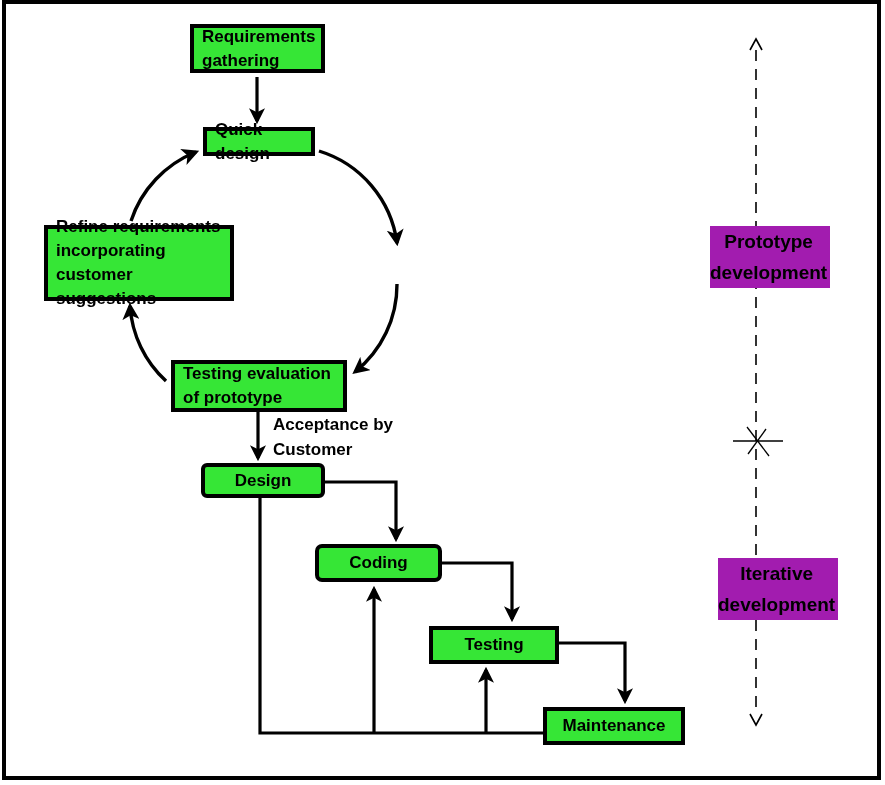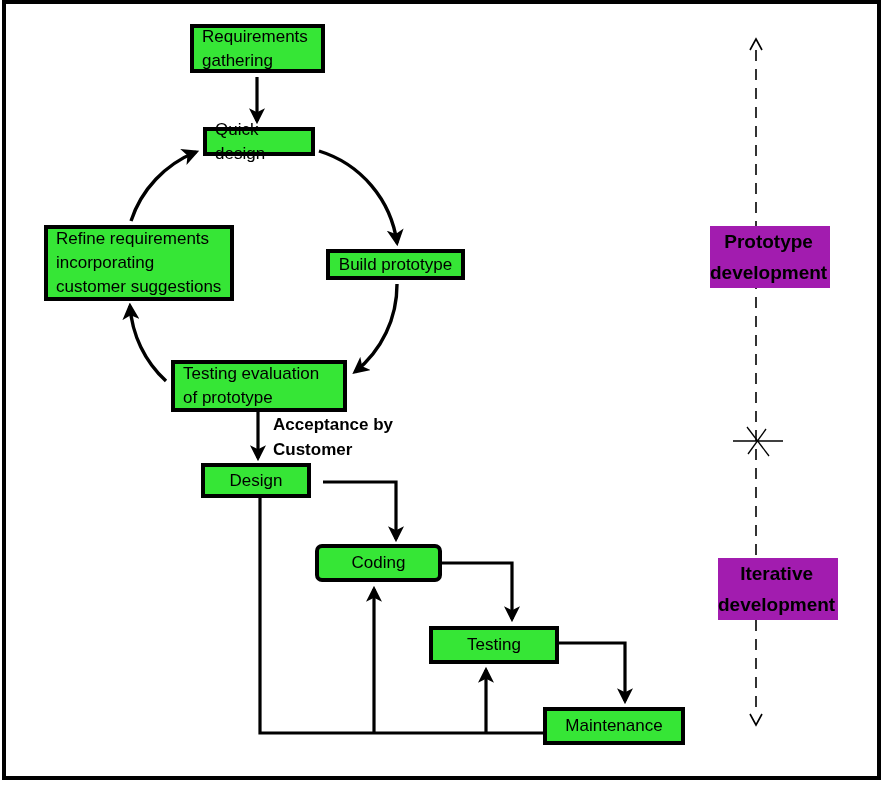--- a/index.html
+++ b/index.html
@@ -22,21 +22,21 @@
   #connectors {
     position: absolute;
     left: 0; top: 0;
     width: 885px; height: 785px;
   }
   .gbox {
     position: absolute;
     border: 4px solid #000000;
     background: #36e636;
     color: #000000;
-    font-weight: normal;
+    font-weight: bold;
     font-size: 17px;
     line-height: 24px;
     white-space: pre-line;
     display: flex;
     align-items: center;
   }
   .gbox.center { justify-content: center; text-align: center; }
   .gbox.left   { justify-content: flex-start; padding-left: 8px; text-align: left; }
   .flabel {
     position: absolute;
@@ -87,30 +87,29 @@
       <path d="M747,427 L769,456" stroke="#000000" stroke-width="1.3" fill="none"></path>
       <path d="M766,429 L748,454" stroke="#000000" stroke-width="1.3" fill="none"></path>
     </g>
   </svg>
 
   <div class="gbox left" style="left: 190px; top: 24px; width: 135px; height: 49px; background: rgb(54, 230, 54); border-color: rgb(0, 0, 0);">Requirements
 gathering</div>
 
   <div class="gbox left" style="left: 203px; top: 127px; width: 112px; height: 29px; background: rgb(54, 230, 54); border-color: rgb(0, 0, 0);">Quick design</div>
 
-  <div class="gbox center" style="left: 326px; top: 249px; width: 139px; height: 31px; background: rgb(54, 230, 54); border-color: rgb(0, 0, 0);">Build prototype</div>
 
   <div class="gbox left" style="left: 44px; top: 225px; width: 190px; height: 76px; background: rgb(54, 230, 54); border-color: rgb(0, 0, 0);">Refine requirements
 incorporating
 customer suggestions</div>
 
   <div class="gbox left" style="left: 171px; top: 360px; width: 176px; height: 52px; background: rgb(54, 230, 54); border-color: rgb(0, 0, 0);">Testing evaluation
 of prototype</div>
 
-  <div class="gbox center" style="left: 201px; top: 463px; width: 110px; height: 35px; background: rgb(54, 230, 54); border-color: rgb(0, 0, 0);">Design</div>
+  <div class="gbox center" style="left: 201px; top: 463px; width: 124px; height: 35px; background: rgb(54, 230, 54); border-color: rgb(0, 0, 0); border-radius: 6px;">Design</div>
 
   <div class="gbox center" style="left: 315px; top: 544px; width: 127px; height: 38px; background: rgb(54, 230, 54); border-color: rgb(0, 0, 0); border-radius: 7px;">Coding</div>
 
   <div class="gbox center" style="left: 429px; top: 626px; width: 130px; height: 38px; background: rgb(54, 230, 54); border-color: rgb(0, 0, 0);">Testing</div>
 
   <div class="gbox center" style="left: 543px; top: 707px; width: 142px; height: 38px; background: rgb(54, 230, 54); border-color: rgb(0, 0, 0);">Maintenance</div>
 
   <div class="flabel small" style="left:273px; top:412px;">Acceptance by
 Customer</div>
 

